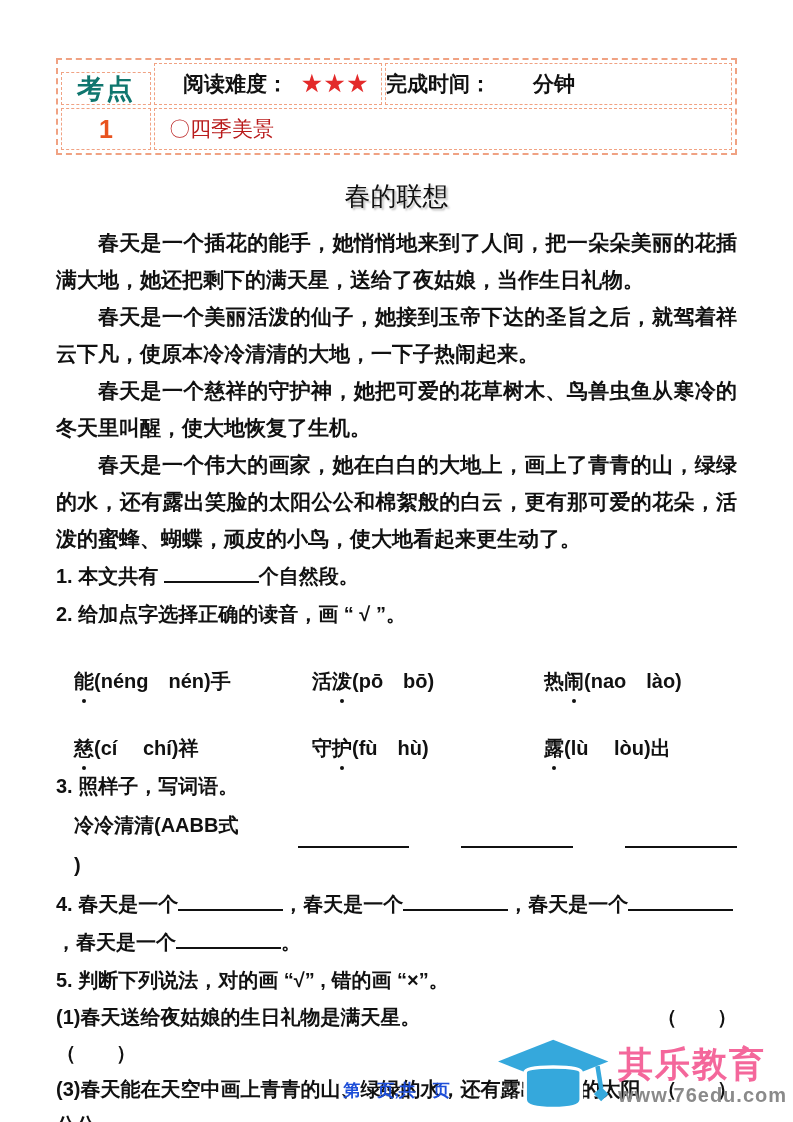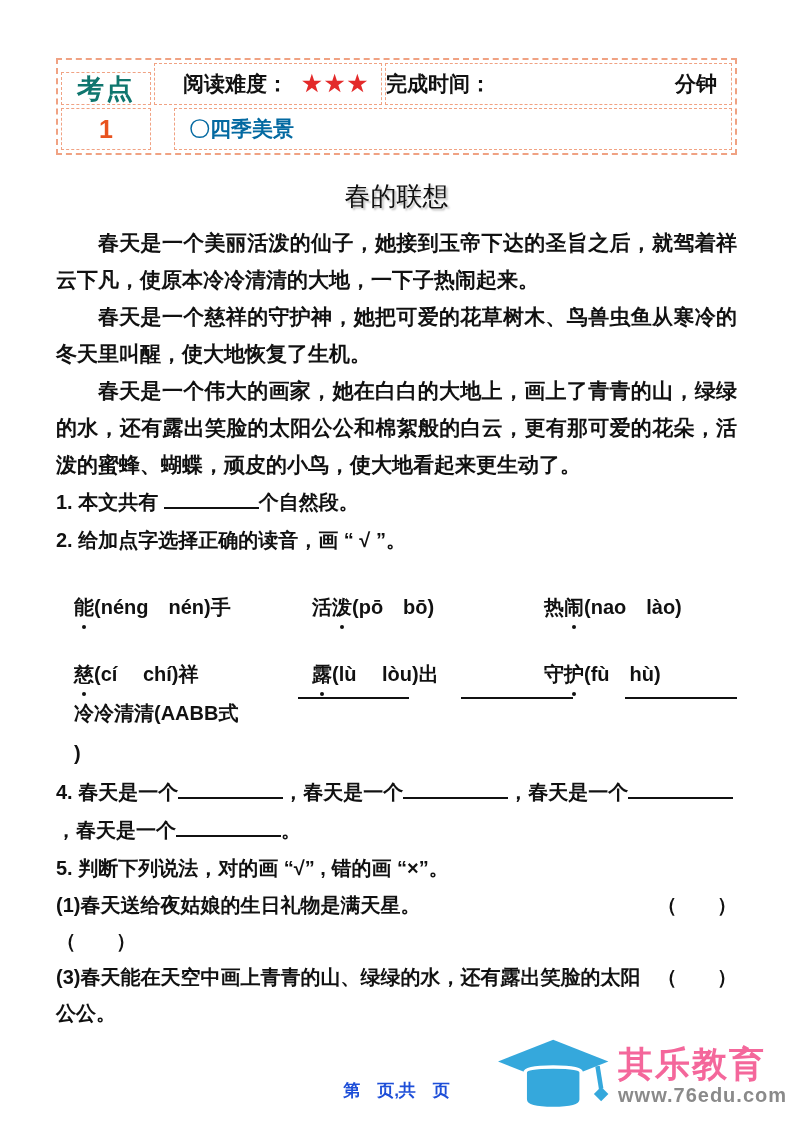--- a/index.html
+++ b/index.html
@@ -13,39 +13,39 @@
   .main-title .red{color:#e10d00;}
 
   
   .info-table{margin-top:18px;border:2px dashed #f0a283;padding:3px;}
   .it-grid{display:grid;grid-template-columns:90px 228px 1fr;grid-template-rows:42px 42px;gap:3px;}
   .cell{border:1px dashed #f0a283;display:flex;align-items:center;}
   .c-kaodian{justify-content:center;color:#0f766e;font-weight:900;font-size:27px;letter-spacing:2px;margin-top:9px;}
   .c-num{justify-content:center;color:#e8531f;font-weight:700;font-size:25px;}
   .c-diff{padding-left:28px;font-size:21px;font-weight:700;gap:14px;}
   .c-diff .stars{color:#e32a2a;font-size:22px;letter-spacing:3px;}
-  .c-time{justify-content:space-between;padding-right:14px;font-size:21px;font-weight:700;gap:62px;}
-  .c-topic{grid-column:2 / 4;padding-left:14px;color:#0369a1;font-weight:700;font-size:21px;margin-left:20px;}
+  .c-time{justify-content:flex-start;padding-right:14px;font-size:21px;font-weight:700;gap:42px;}
+  .c-topic{grid-column:2 / 4;padding-left:14px;color:#b91c1c;font-weight:400;font-size:21px;}
 
   
   .article-title{margin:24px 0 10px 0;text-align:center;font-size:26px;font-weight:400;
                  text-shadow:2px 2px 2px rgba(0,0,0,.25);}
   .para{margin:0;font-size:21px;line-height:37px;font-weight:600;text-indent:2em;text-align:justify;}
 
   
   .q{font-size:20px;line-height:38px;font-weight:700;}
   .blank{display:inline-block;border-bottom:2px solid #111;height:4px;}
   .w95{width:95px;} .w105{width:105px;} .w115{width:115px;}
 
   .pinyin-grid{display:grid;grid-template-columns:238px 232px 1fr;padding-left:18px;}
   .pinyin-grid .pw{font-size:20px;line-height:38px;font-weight:600;margin-top:29px;}
   .dotc{position:relative;display:inline-block;}
   .dotc::after{content:"";position:absolute;left:50%;bottom:-3px;transform:translateX(-50%);
                width:4px;height:4px;border-radius:50%;background:#111;}
-  .q3-example{padding-left:18px;display:flex;align-items:flex-start;gap:52px;font-size:20px;
+  .q3-example{padding-left:18px;display:flex;align-items:center;gap:52px;font-size:20px;
               line-height:40px;font-weight:600;}
   .judge{display:flex;align-items:baseline;font-size:20px;line-height:36px;font-weight:600;}
   .judge .jt{flex:1;}
   .judge .jb{white-space:pre;font-weight:600;}
 
   
   .footer-page{position:absolute;left:0;bottom:20px;width:100%;text-align:center;
                font-size:17px;font-weight:600;color:#1d4ed8;}
   .logo{position:absolute;right:0;bottom:8px;display:flex;align-items:center;}
   .logo-text{margin-left:4px;margin-right:6px;text-align:left;}
@@ -70,37 +70,39 @@
           <span>完成时间：</span>
           <span>分钟</span>
         </div>
         <div class="cell c-num">1</div>
         <div class="cell c-topic">〇四季美景</div>
       </div>
     </div>
 
     <h2 class="article-title">春的联想</h2>
 
+    <p class="para">春天是一个插花的能手，她悄悄地来到了人间，把一朵朵美丽的花插满大地，她还把剩下的满天星，送给了夜姑娘，当作生日礼物。</p>
     <p class="para">春天是一个美丽活泼的仙子，她接到玉帝下达的圣旨之后，就驾着祥云下凡，使原本冷冷清清的大地，一下子热闹起来。</p>
     <p class="para">春天是一个慈祥的守护神，她把可爱的花草树木、鸟兽虫鱼从寒冷的冬天里叫醒，使大地恢复了生机。</p>
     <p class="para">春天是一个伟大的画家，她在白白的大地上，画上了青青的山，绿绿的水，还有露出笑脸的太阳公公和棉絮般的白云，更有那可爱的花朵，活泼的蜜蜂、蝴蝶，顽皮的小鸟，使大地看起来更生动了。</p>
 
     <div class="q"><span>1. 本文共有 </span><span class="blank w95"></span><span>个自然段。</span></div>
 
     <div class="q">2. 给加点字选择正确的读音，画 “ √ ”。</div>
 
     <div class="pinyin-grid">
       <div class="pw"><span></span><span class="dotc">能</span><span>(néng　nén)手</span></div>
       <div class="pw"><span>活</span><span class="dotc">泼</span><span>(pō　bō)</span></div>
       <div class="pw"><span>热</span><span class="dotc">闹</span><span>(nao　lào)</span></div>
       <div class="pw"><span></span><span class="dotc">慈</span><span>(cí　 chí)祥</span></div>
+      <div class="pw"><span>守</span><span class="dotc">护</span><span>(fù　hù)</span></div>
       <div class="pw"><span></span><span class="dotc">露</span><span>(lù　 lòu)出</span></div>
-      <div class="pw"><span>守</span><span class="dotc">护</span><span>(fù　hù)</span></div>
     </div>
 
+    <div class="q">3. 照样子，写词语。</div>
     <div class="q3-example">
       <span>冷冷清清(AABB式 )</span>
       <span class="blank w115"></span>
       <span class="blank w115"></span>
       <span class="blank w115"></span>
     </div>
 
     <div class="q"><span>4. 春天是一个</span><span class="blank w105"></span><span>，春天是一个</span><span class="blank w105"></span><span>，春天是一个</span><span class="blank w105"></span><span>，</span><span>春天是一个</span><span class="blank w105"></span><span>。</span></div>
 
     <div class="q">5. 判断下列说法，对的画 “√” , 错的画 “×”。</div>

